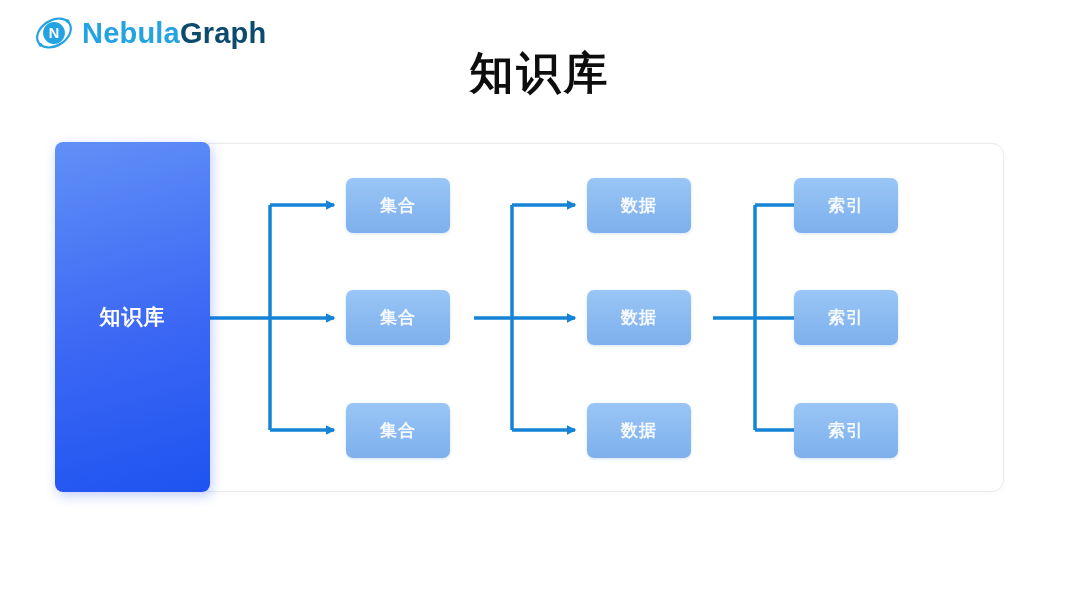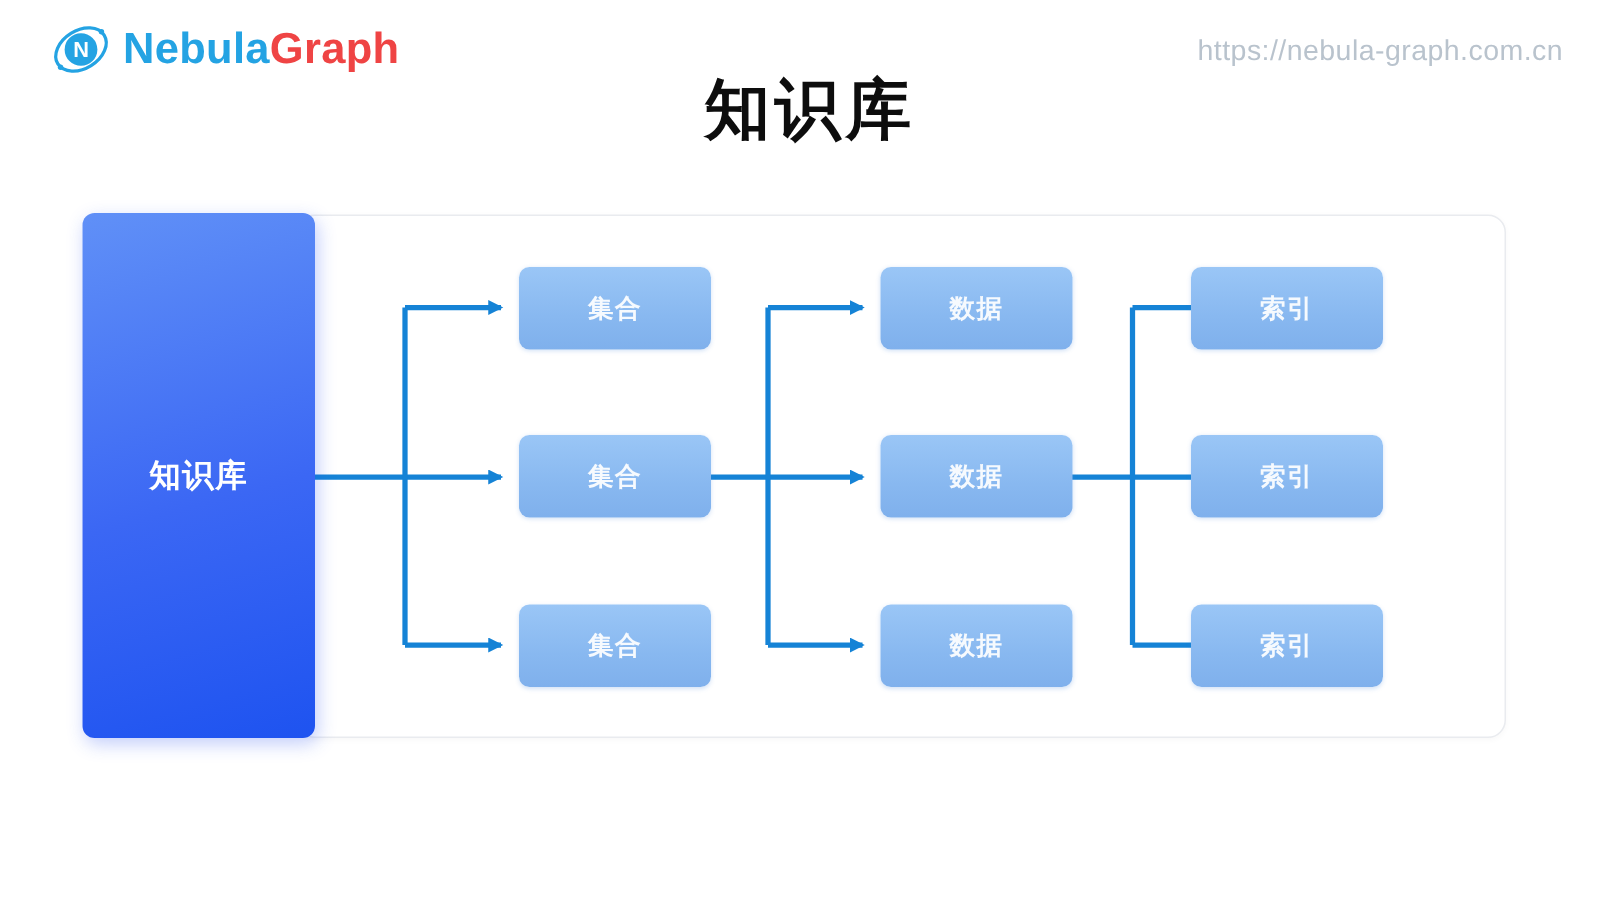--- a/index.html
+++ b/index.html
@@ -7,21 +7,21 @@
     width:1080px;height:608px;position:relative;background:#ffffff;
     font-family:"Liberation Sans","DejaVu Sans",sans-serif;
     overflow:hidden;
   }
   
   .header{position:absolute;left:0;top:0;width:1080px;height:64px;}
   .logo{position:absolute;left:34px;top:13px;display:flex;align-items:center;gap:8px;}
   .logo svg{display:block;}
   .brand{font-size:29px;font-weight:bold;letter-spacing:.2px;display:flex;}
   .brand .primary{color:#24a3e3;}
-  .brand .secondary{color:#ef4444;}
+  .brand .secondary{color:#0c4a6e;}
   .site-url{
     position:absolute;right:38px;top:24px;font-size:19px;color:#b9c3cd;
     letter-spacing:.3px;
   }
   
   .page-title{
     position:absolute;left:0;top:44px;width:1080px;text-align:center;
     font-size:44px;font-weight:900;color:#0d0d0d;letter-spacing:3px;
   }
   
@@ -32,21 +32,21 @@
   }
   .root-box{
     position:absolute;left:55px;top:142px;width:155px;height:350px;
     border-radius:8px;
     background:linear-gradient(165deg,#6090f7 0%,#3b67f4 55%,#1e53f0 100%);
     box-shadow:2px 4px 12px rgba(40,80,240,0.28);
     display:flex;align-items:center;justify-content:center;
     color:#ffffff;font-size:21px;font-weight:bold;letter-spacing:1px;
   }
   .node{
-    position:absolute;width:128px;height:55px;border-radius:7px;
+    position:absolute;width:104px;height:55px;border-radius:7px;
     background:linear-gradient(180deg,#9ac6f6 0%,#88b8f0 60%,#7fb0ec 100%);
     display:flex;align-items:center;justify-content:center;
     color:rgba(255,255,255,0.92);font-size:17px;font-weight:bold;letter-spacing:1px;
     box-shadow:0 1px 3px rgba(80,140,220,0.25);
   }
   
   .c0{left:346px;} .c1{left:587px;text-align:center;} .c2{left:794px;}
   
   .r0{top:178px;} .r1{top:290px;} .r2{top:403px;}
   .arrows{position:absolute;left:0;top:0;width:1080px;height:608px;pointer-events:none;}
@@ -65,21 +65,20 @@
         <text x="22" y="27.5" text-anchor="middle" font-size="16" font-weight="bold" font-family="Liberation Sans, sans-serif" fill="#ffffff">N</text>
         <circle cx="37" cy="9" r="2" fill="#24a3e3"></circle>
         <circle cx="7" cy="35" r="2" fill="#24a3e3"></circle>
       </svg>
     </span>
     <span class="brand">
       <span class="primary">Nebula</span>
       <span class="secondary">Graph</span>
     </span>
   </div>
-  <div class="site-url">https://nebula-graph.com.cn</div>
 </div>
 
 <div class="page-title">知识库</div>
 
 <div class="panel"></div>
 
 <svg class="arrows" viewBox="0 0 1080 608">
   <defs>
     <marker id="ah" markerWidth="11" markerHeight="11" refX="8.5" refY="5" orient="auto" markerUnits="userSpaceOnUse">
       <path d="M0,0 L10,5 L0,10 z" fill="#1583d6"></path>

